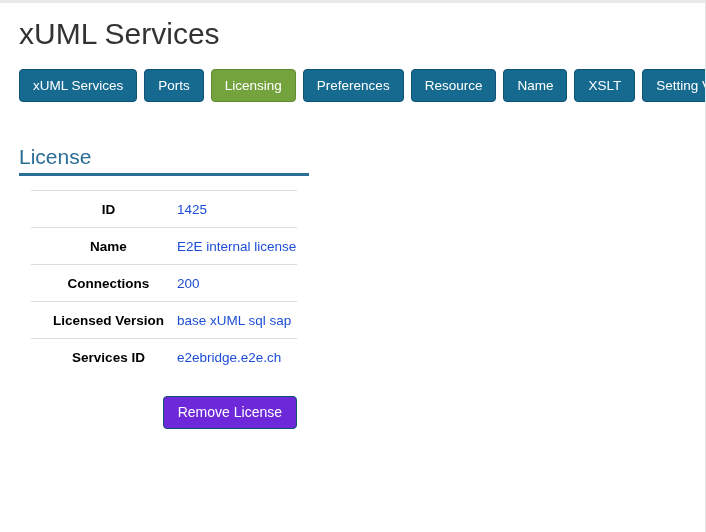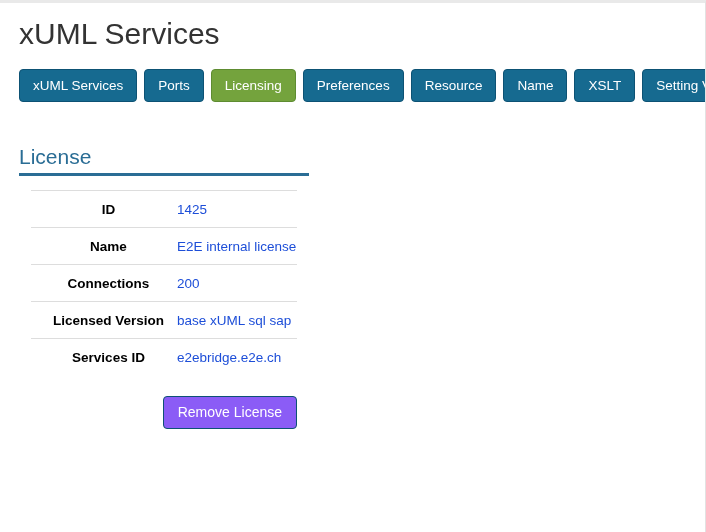--- a/index.html
+++ b/index.html
@@ -78,21 +78,21 @@
   .license-row .row-value { color: #1d4ed8; }
 
   .actions {
     width: 266px;
     margin-left: 12px;
     margin-top: 21px;
     display: flex;
     justify-content: flex-end;
   }
   .btn-primary {
-    background: #8b5cf6;
+    background: #6d28d9;
     border: 1px solid #0d5274;
     border-radius: 4px;
     color: #ffffff;
     font-family: "Liberation Sans", sans-serif;
     font-size: 14px;
     line-height: 17px;
     padding: 7px 14px;
     cursor: pointer;
     white-space: nowrap;
   }

